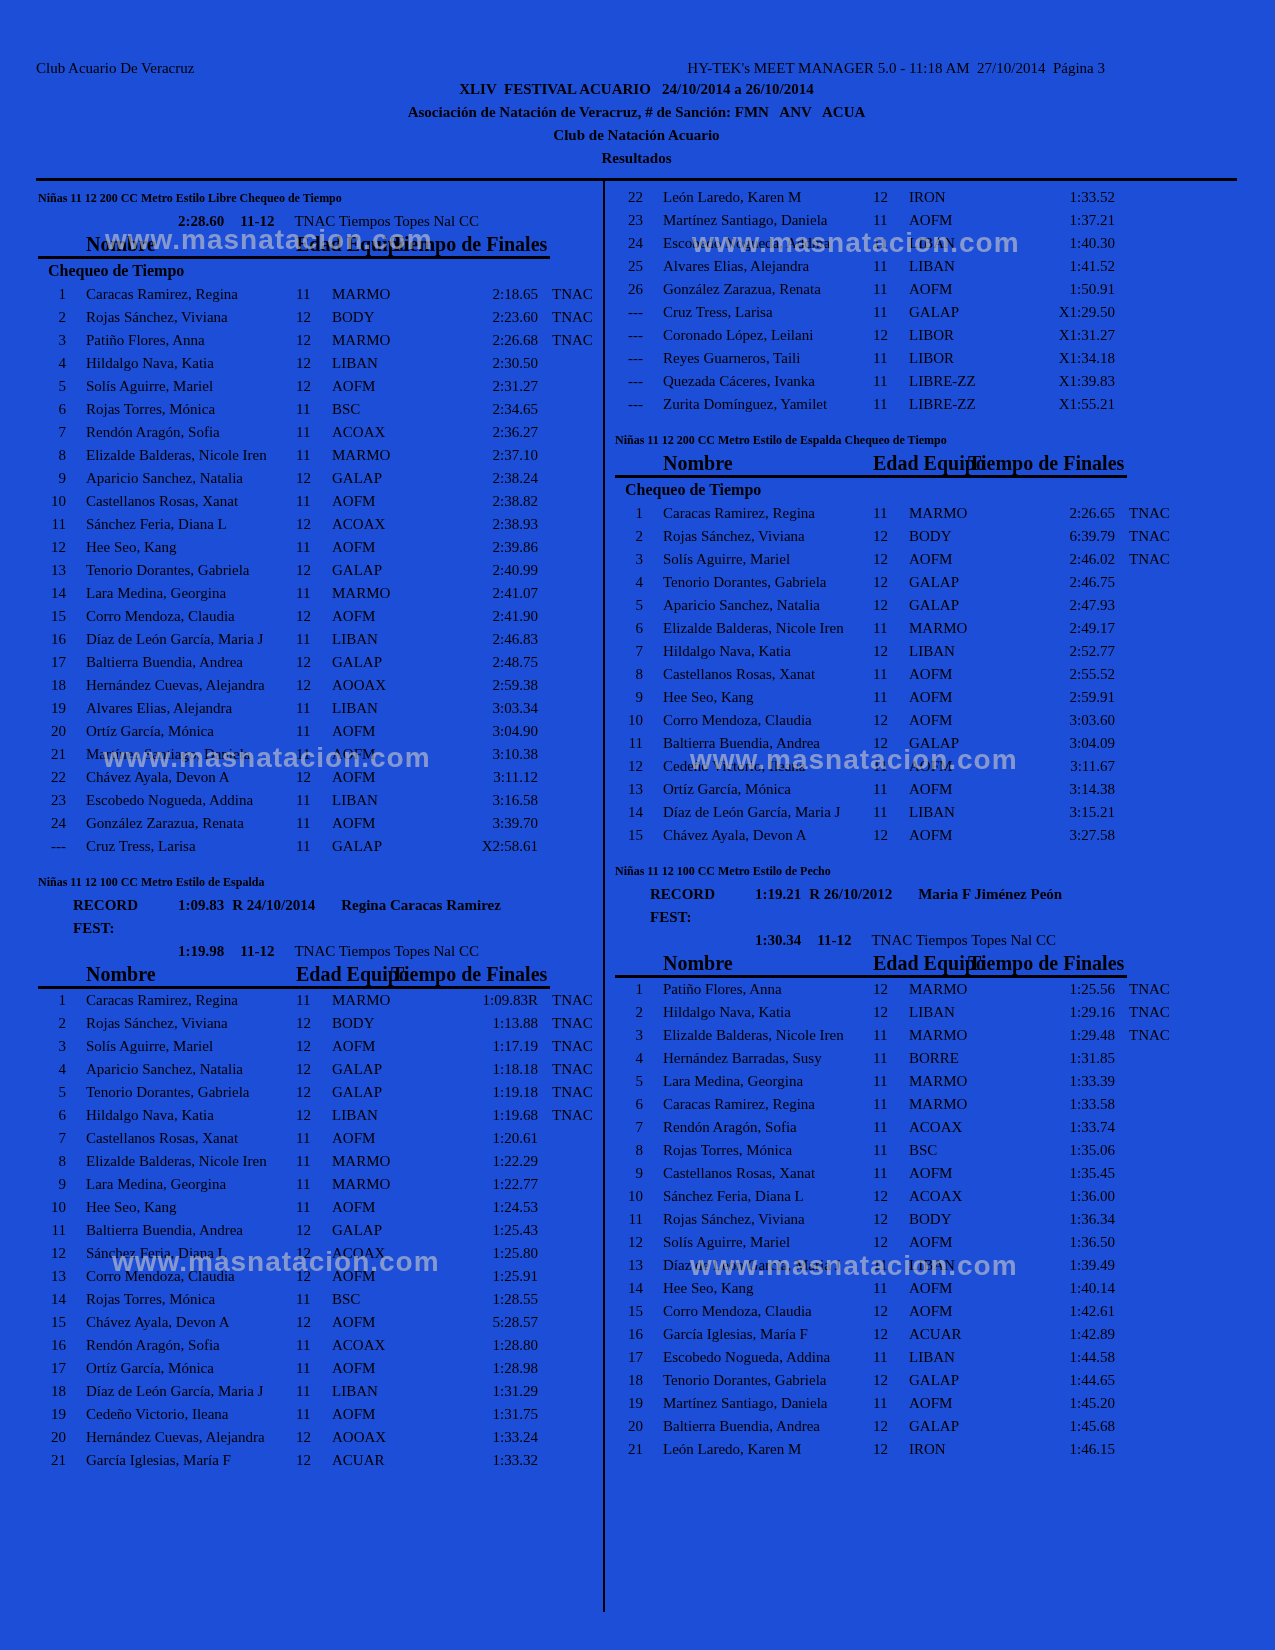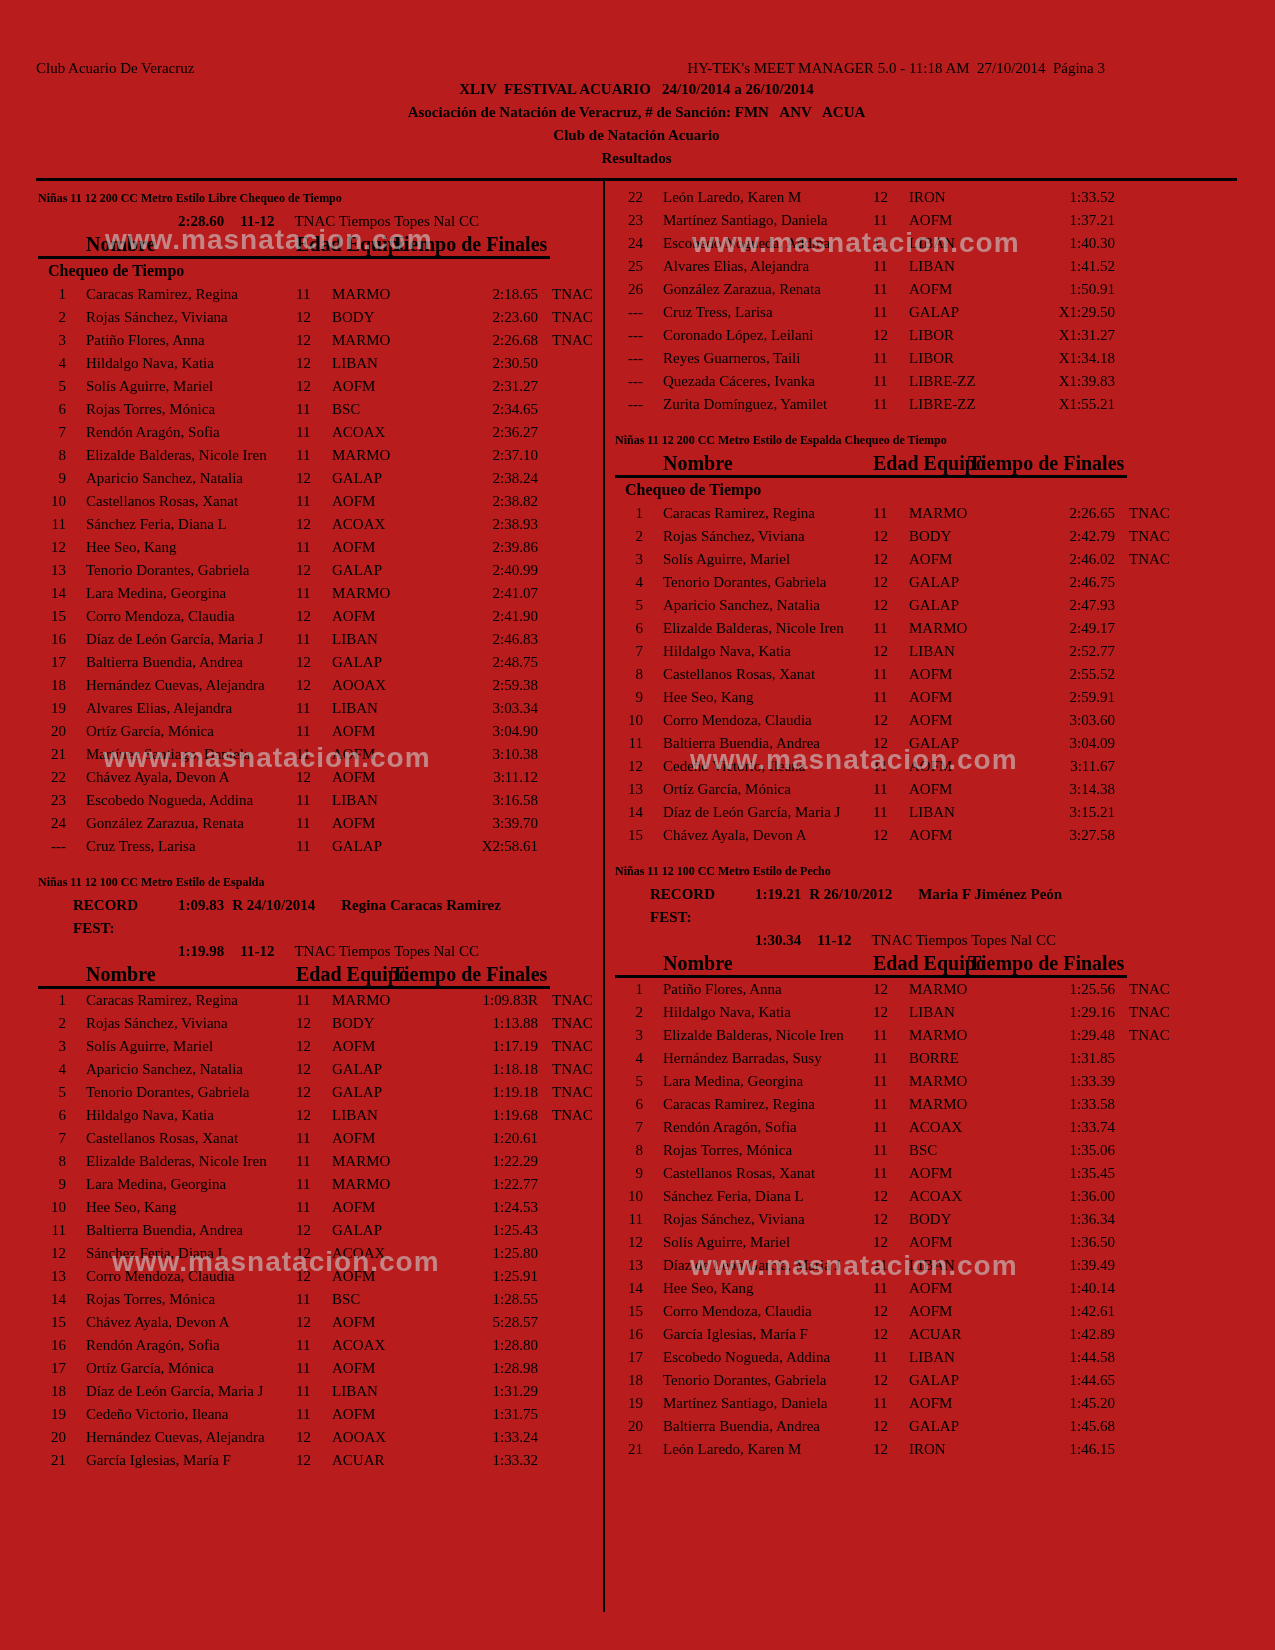--- a/index.html
+++ b/index.html
@@ -1,16 +1,16 @@
 <!DOCTYPE html>
 <html><head>
 <meta charset="utf-8">
 <style>
   html,body{margin:0;padding:0;background:#ffffff;}
-  .page{position:relative;width:1275px;height:1650px;background:#b91c1c;
+  .page{position:relative;width:1275px;height:1650px;background:#1d4ed8;
         font-family:"Liberation Serif", serif;color:#000;overflow:hidden;text-decoration:underline;}
 
   
   .hdr{position:absolute;left:36px;top:58px;width:1201px;}
   .topline{display:flex;justify-content:space-between;font-size:15px;line-height:20px;padding-right:132px;white-space:pre;}
   .cline{text-align:center;font-weight:bold;font-size:15px;line-height:23px;white-space:pre;}
   .rule{position:absolute;left:36px;top:178px;width:1201px;height:3px;background:#000;}
   .vdivider{position:absolute;left:603px;top:181px;width:2px;height:1431px;background:#000;}
 
   
@@ -569,21 +569,21 @@
         <span class="cell age">11</span>
         <span class="cell team">MARMO</span>
         <span class="cell time">2:26.65</span>
         <span class="cell tag">TNAC</span>
       </div>
       <div class="row">
         <span class="cell place">2</span>
         <span class="cell name">Rojas Sánchez, Viviana</span>
         <span class="cell age">12</span>
         <span class="cell team">BODY</span>
-        <span class="cell time">2:42.79</span>
+        <span class="cell time">6:39.79</span>
         <span class="cell tag">TNAC</span>
       </div>
       <div class="row">
         <span class="cell place">3</span>
         <span class="cell name">Solís Aguirre, Mariel</span>
         <span class="cell age">12</span>
         <span class="cell team">AOFM</span>
         <span class="cell time">2:46.02</span>
         <span class="cell tag">TNAC</span>
       </div>

